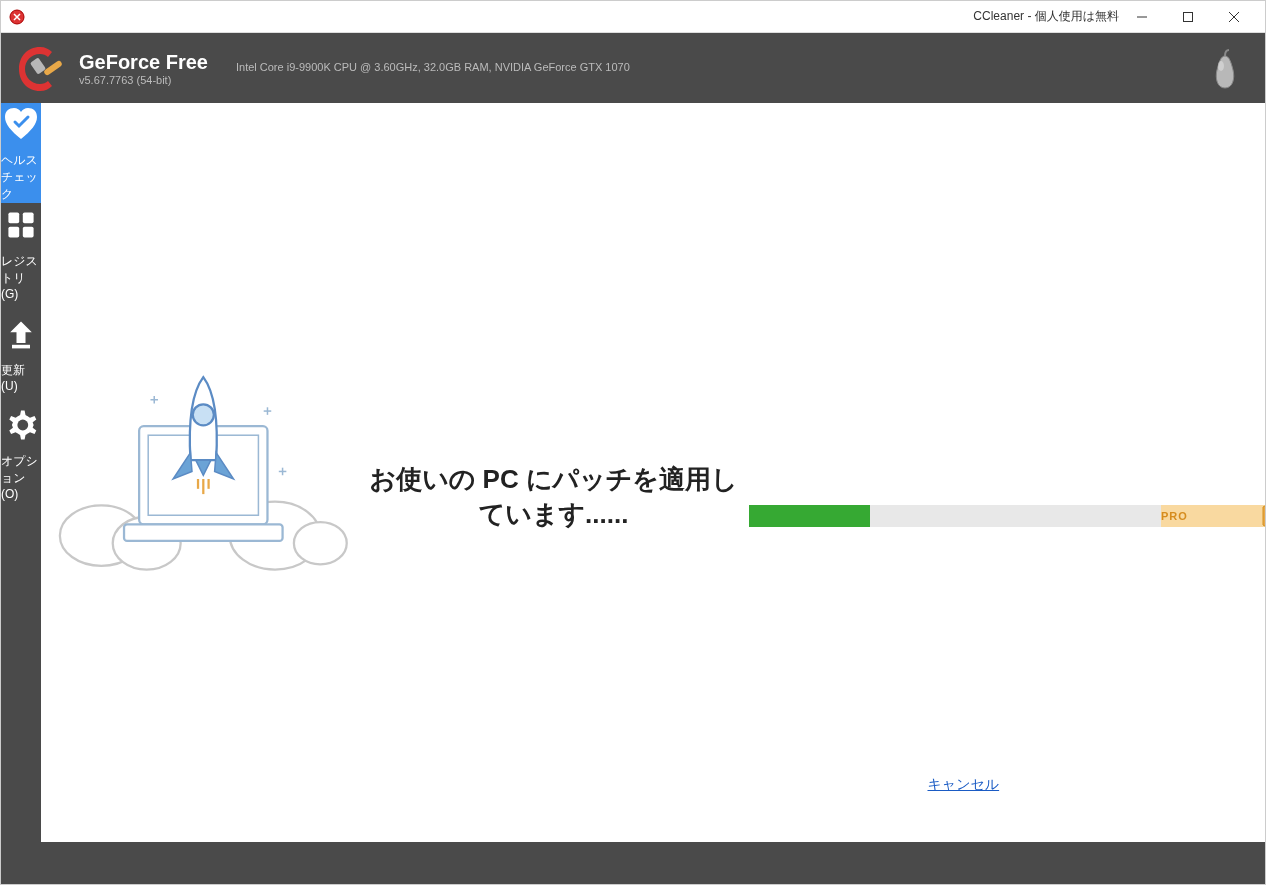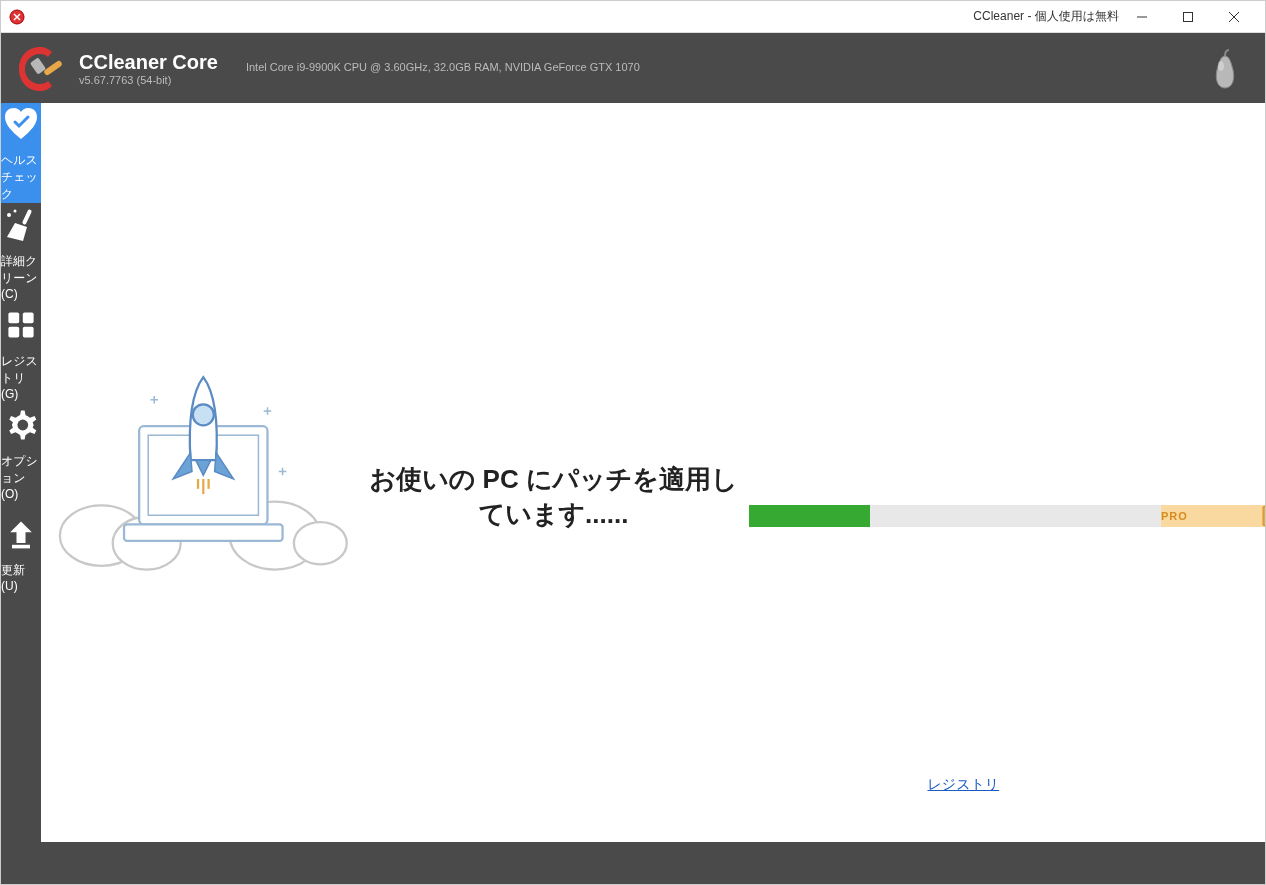--- a/index.html
+++ b/index.html
@@ -71,21 +71,21 @@
 
 <div class="header">
   <span class="logo">
     <svg viewBox="0 0 54 54">
       <path d="M27 6 C14 6 6 16 6 28 C6 40 14 50 27 50 C32 50 36 48 39 45 L35 40 C33 42 30 43 27 43 C18 43 12 36 12 28 C12 20 18 13 27 13 C30 13 33 14 35 16 L39 11 C36 8 32 6 27 6 Z" fill="#d33"></path>
       <rect x="30" y="24" width="20" height="6" rx="3" fill="#e8a848" transform="rotate(-35 40 27)"></rect>
       <rect x="20" y="18" width="10" height="14" rx="2" fill="#b8b8b8" transform="rotate(-35 25 25)"></rect>
     </svg>
   </span>
   <div class="product">
-    <span class="product-name">CCleaner Core</span>
+    <span class="product-name">GeForce Free</span>
     <span class="product-version">v5.67.7763 (54-bit)</span>
   </div>
   <div class="sysinfo">
     <div>Intel Core i9-9900K CPU @ 3.60GHz, 32.0GB RAM, NVIDIA GeForce GTX 1070</div>
   </div>
   <span class="pear">
     <svg viewBox="0 0 36 44">
       <path d="M18 10 C14 10 12 16 10 24 C8 32 10 42 18 42 C26 42 28 32 26 24 C24 16 22 10 18 10 Z" fill="#b8b8b8" stroke="#888"></path>
       <path d="M18 10 Q18 4 22 4" fill="none" stroke="#888" stroke-width="2"></path>
       <ellipse cx="14" cy="20" rx="3" ry="5" fill="#ddd" opacity="0.6"></ellipse>
@@ -99,57 +99,46 @@
       <span class="icon">
         <svg viewBox="0 0 40 40" width="40" height="40">
             <path d="M20 35 C10 27 4 20 4 13 C4 7 8 4 13 4 C16 4 19 6 20 8 C21 6 24 4 27 4 C32 4 36 7 36 13 C36 20 30 27 20 35 Z" fill="#fff"></path>
             <path d="M14 18 L18 22 L27 13" fill="none" stroke="#3b8fed" stroke-width="3" stroke-linecap="round"></path>
           </svg>
       </span>
       <span>ヘルス チェック</span>
     </div>
     <div class="sidebar-item">
       <span class="icon">
-        <svg viewBox="0 0 40 40" width="40" height="40">
-            <rect x="24" y="4" width="4" height="16" rx="2" fill="#fff" transform="rotate(25 26 12)"></rect>
-            <path d="M14 18 L26 22 L22 36 L6 32 Z" fill="#fff"></path>
-            <circle cx="8" cy="10" r="2" fill="#fff"></circle>
-            <circle cx="14" cy="6" r="1.5" fill="#fff"></circle>
-          </svg>
-      </span>
-      <span>詳細クリーン(C)</span>
-    </div>
-    <div class="sidebar-item">
-      <span class="icon">
         <svg viewBox="0 0 40 40" width="36" height="36">
             <rect x="6" y="6" width="12" height="12" rx="2" fill="#fff"></rect>
             <rect x="22" y="6" width="12" height="12" rx="2" fill="#fff"></rect>
             <rect x="6" y="22" width="12" height="12" rx="2" fill="#fff"></rect>
             <rect x="22" y="22" width="12" height="12" rx="2" fill="#fff"></rect>
           </svg>
       </span>
       <span>レジストリ(G)</span>
     </div>
     <div class="sidebar-item">
       <span class="icon">
         <svg viewBox="0 0 40 40" width="36" height="36">
+            <path d="M20 6 L32 18 L25 18 L25 30 L15 30 L15 18 L8 18 Z" fill="#fff"></path>
+            <rect x="10" y="32" width="20" height="4" fill="#fff"></rect>
+          </svg>
+      </span>
+      <span>更新(U)</span>
+    </div>
+    <div class="sidebar-item">
+      <span class="icon">
+        <svg viewBox="0 0 40 40" width="36" height="36">
             <path d="M20 4 L24 4 L25 9 C27 10 28 11 30 12 L35 10 L37 14 L33 17 C33 18 34 19 34 20 C34 21 33 22 33 23 L37 26 L35 30 L30 28 C28 29 27 30 25 31 L24 36 L20 36 L19 31 C17 30 16 29 14 28 L9 30 L7 26 L11 23 C11 22 10 21 10 20 C10 19 11 18 11 17 L7 14 L9 10 L14 12 C16 11 17 10 19 9 Z" fill="#fff"></path>
             <circle cx="22" cy="20" r="6" fill="#4a4a4a"></circle>
           </svg>
       </span>
       <span>オプション(O)</span>
-    </div>
-    <div class="sidebar-item">
-      <span class="icon">
-        <svg viewBox="0 0 40 40" width="36" height="36">
-            <path d="M20 6 L32 18 L25 18 L25 30 L15 30 L15 18 L8 18 Z" fill="#fff"></path>
-            <rect x="10" y="32" width="20" height="4" fill="#fff"></rect>
-          </svg>
-      </span>
-      <span>更新(U)</span>
     </div>
   </div>
 
   <div class="main">
     <div class="illustration">
       <svg viewBox="0 0 420 280">
 
         <ellipse cx="80" cy="230" rx="55" ry="40" fill="none" stroke="#c8c8c8" stroke-width="3"></ellipse>
         <ellipse cx="140" cy="240" rx="45" ry="35" fill="#fff" stroke="#c8c8c8" stroke-width="3"></ellipse>
         <ellipse cx="310" cy="230" rx="60" ry="45" fill="#fff" stroke="#c8c8c8" stroke-width="3"></ellipse>
@@ -190,18 +179,18 @@
       <span class="progress-lock">
         <svg viewBox="0 0 38 38">
             <polygon points="19,2 34,10 34,28 19,36 4,28 4,10" fill="#e8a848" stroke="#d4901e" stroke-width="1"></polygon>
             <rect x="13" y="17" width="12" height="10" rx="2" fill="#fff"></rect>
             <path d="M15 17 L15 13 C15 10 17 8 19 8 C21 8 23 10 23 13 L23 17" fill="none" stroke="#fff" stroke-width="2.5"></path>
           </svg>
       </span>
     </div>
     <span class="progress-value">0</span>
 
-    <a class="cancel-link">レジストリ</a>
+    <a class="cancel-link">キャンセル</a>
 
     <div class="footer-bar"></div>
     <a class="update-link">更新確認(U)</a>
   </div>
 </div>
 
 </body></html>

